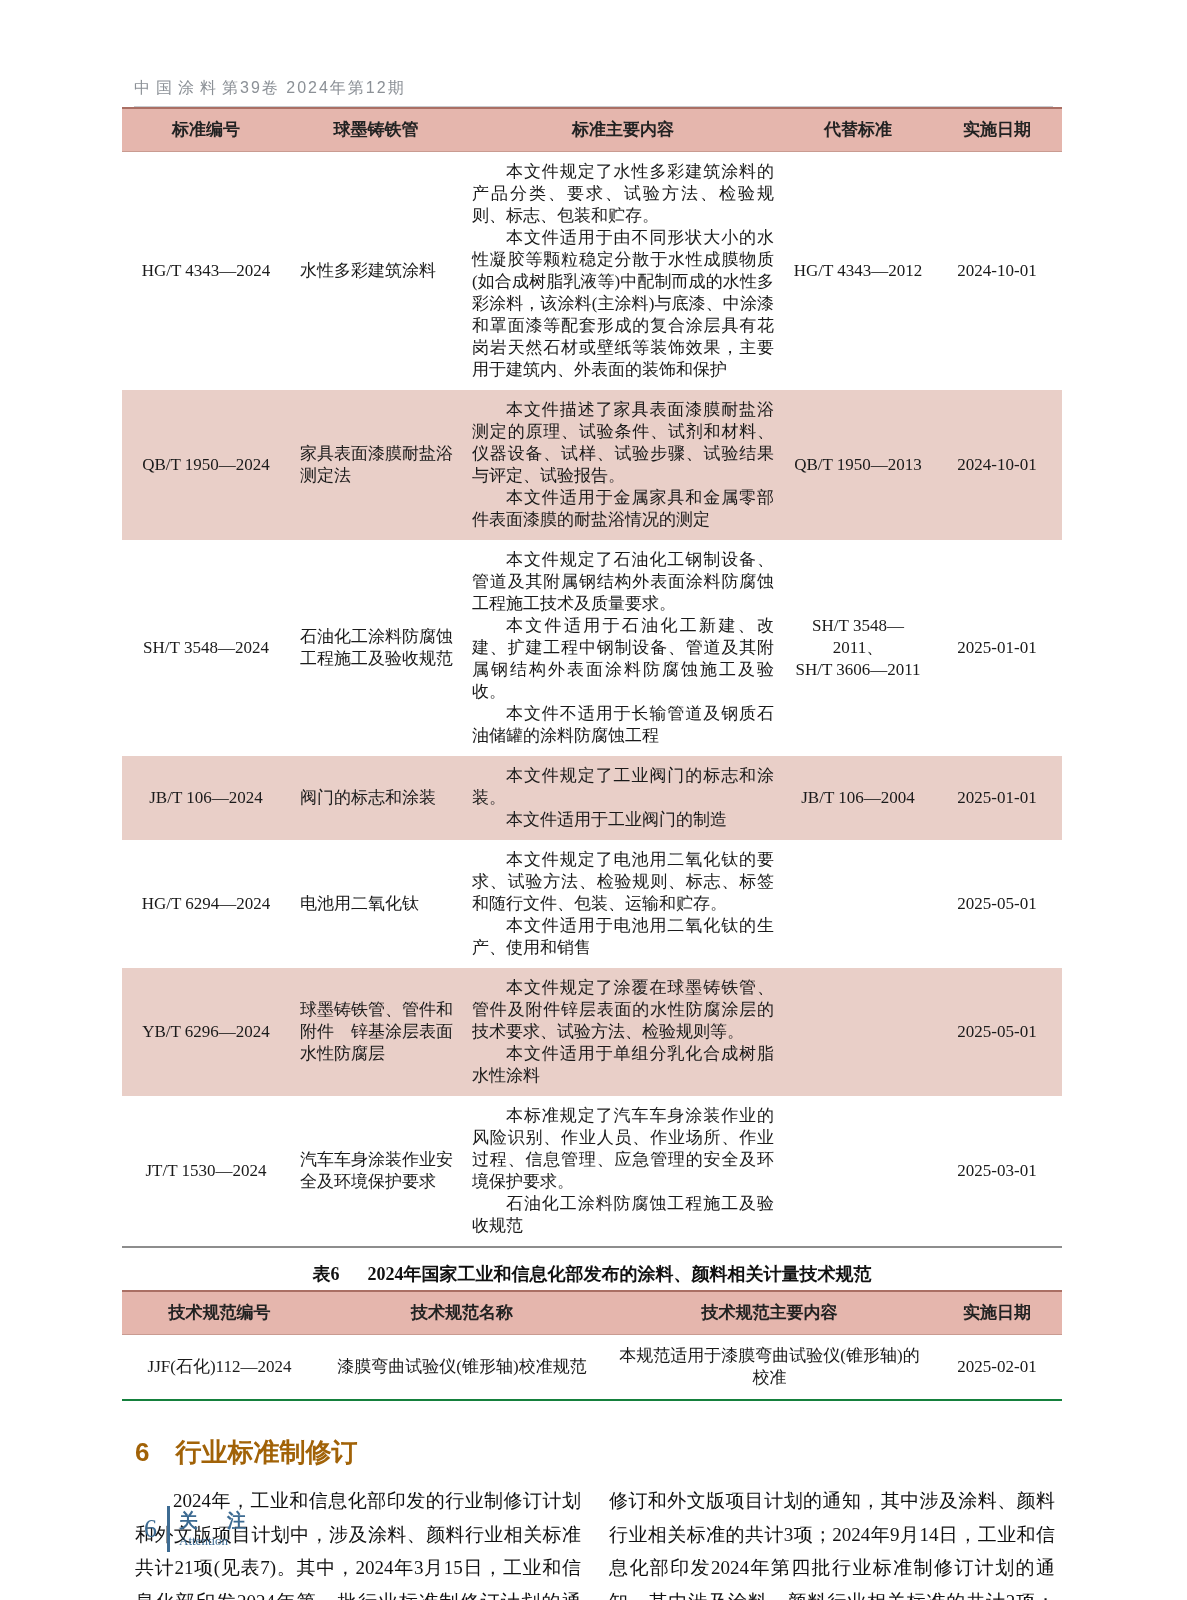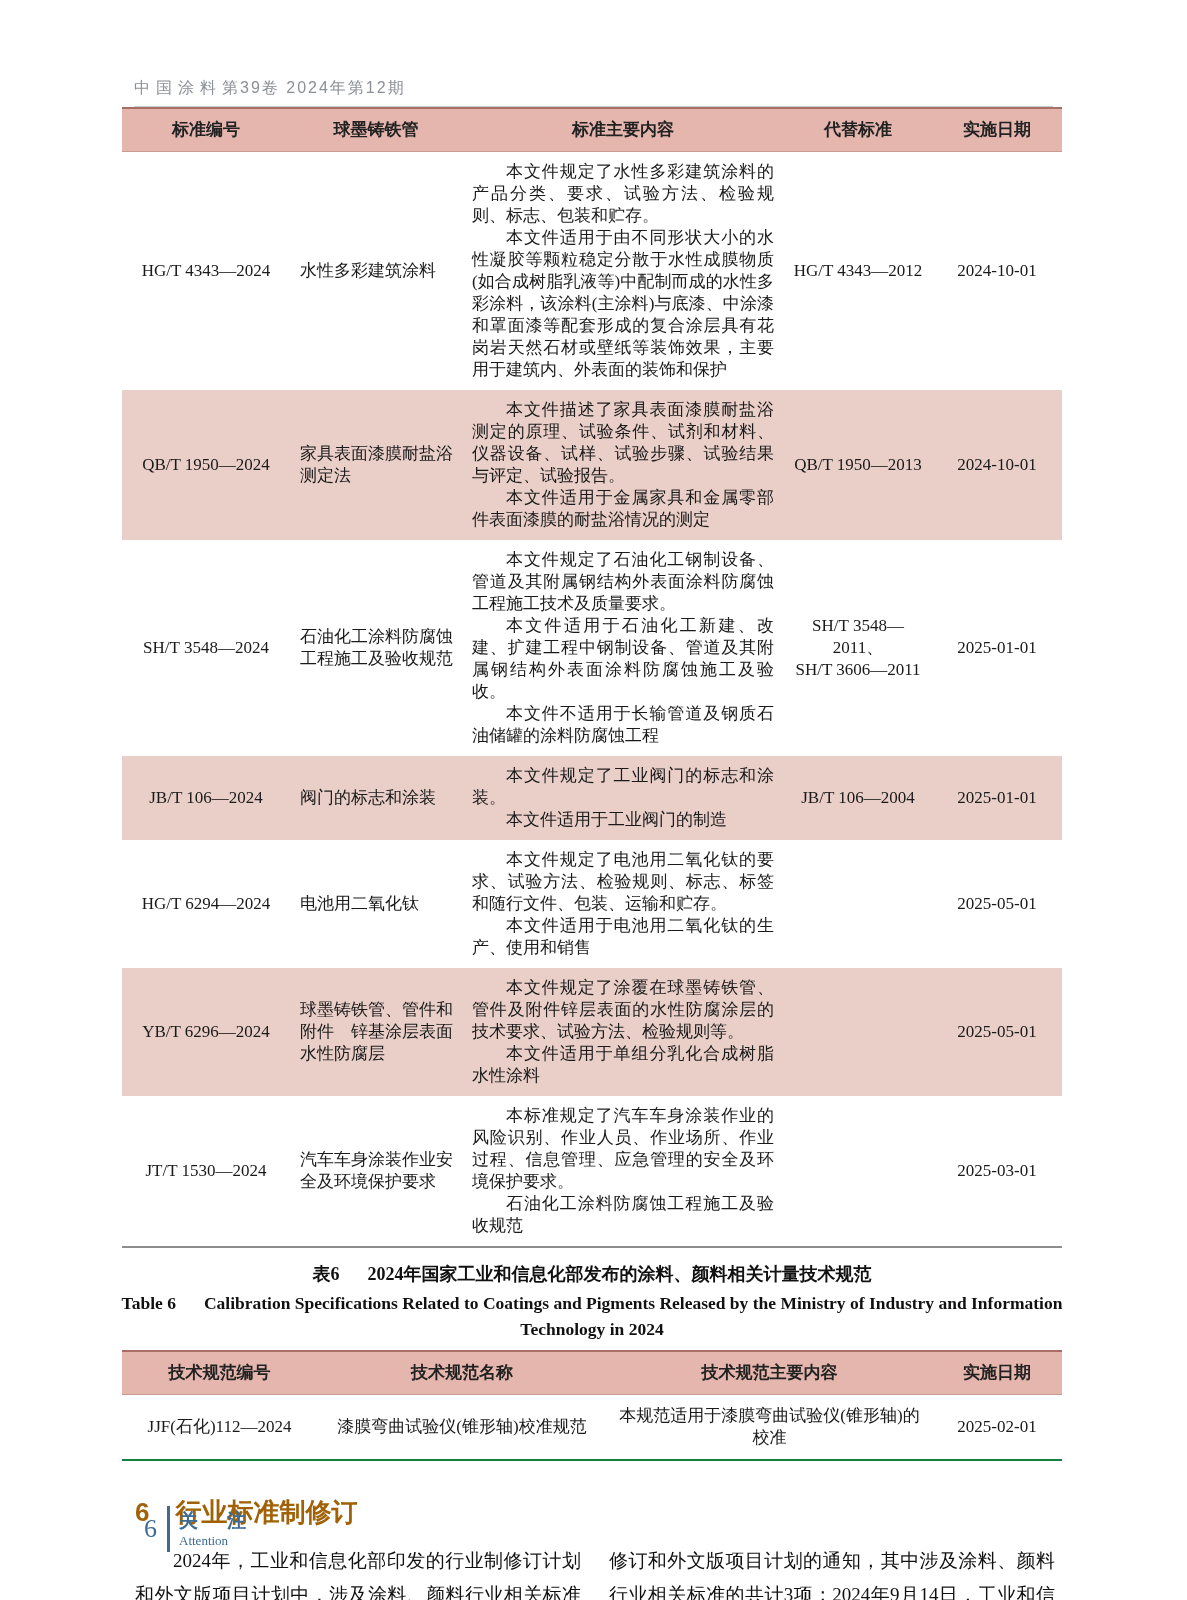--- a/index.html
+++ b/index.html
@@ -208,23 +208,20 @@
           <div></div>
         </td>
         <td class="col-date">2025-03-01</td>
       </tr>
     </tbody>
   </table>
 
   <div class="caption-zh">
     <span class="cap-label">表6</span><span>2024年国家工业和信息化部发布的涂料、颜料相关计量技术规范</span>
   </div>
-  <div class="caption-en">
-    <span class="cap-label">Table 6</span><span>Calibration Specifications Related to Coatings and Pigments Released by the Ministry of Industry and Information Technology in 2024</span>
-  </div>
 
   <table class="cal-table">
     <colgroup>
       <col style="width:195px">
         <col style="width:290px">
         <col style="width:325px">
         <col style="width:130px">
     </colgroup>
     <thead>
       <tr>

